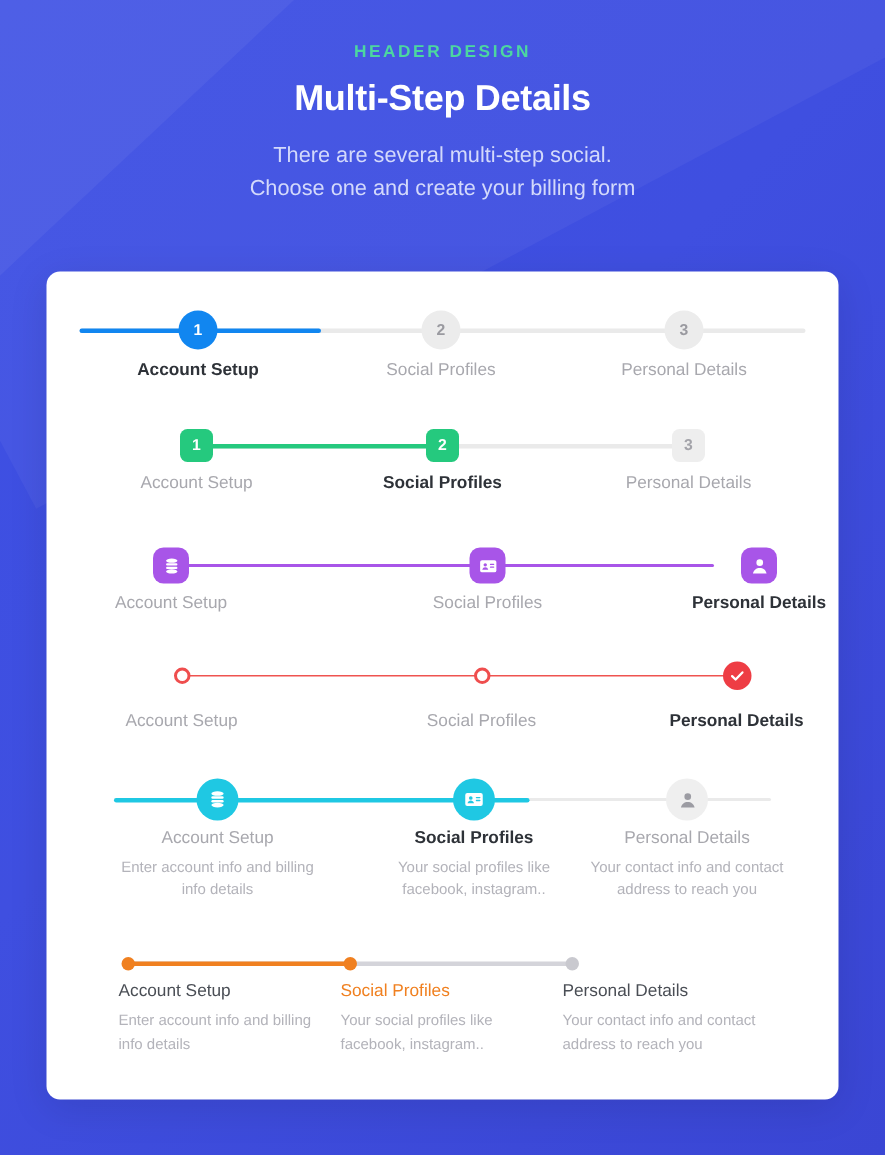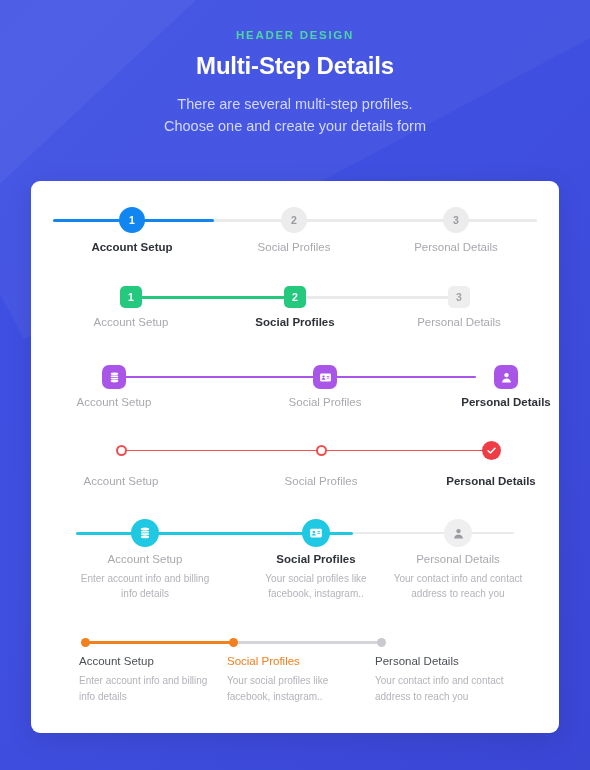--- a/index.html
+++ b/index.html
@@ -188,22 +188,22 @@
 <div class="bg-wrap">
   <div class="bg-base"></div>
   <div class="bg-diag"></div>
   <div class="bg-diag2"></div>
 </div>
 
 <div class="header">
   <div class="eyebrow">HEADER DESIGN</div>
   <div class="title">Multi-Step Details</div>
   <div class="subtitle">
-    <div>There are several multi-step profiles.</div>
-    <div>Choose one and create your details form</div>
+    <div>There are several multi-step social.</div>
+    <div>Choose one and create your billing form</div>
   </div>
 </div>
 
 <div class="card">
 
   <div class="row" id="row1">
     <div class="track" style="left:22px; top:37.5px; width:484px;"></div>
     <div class="fill" style="left:22px; top:37.5px; width:161px; background:#1186f0;"></div>
 
     <div class="node c on" style="left:101px;">

